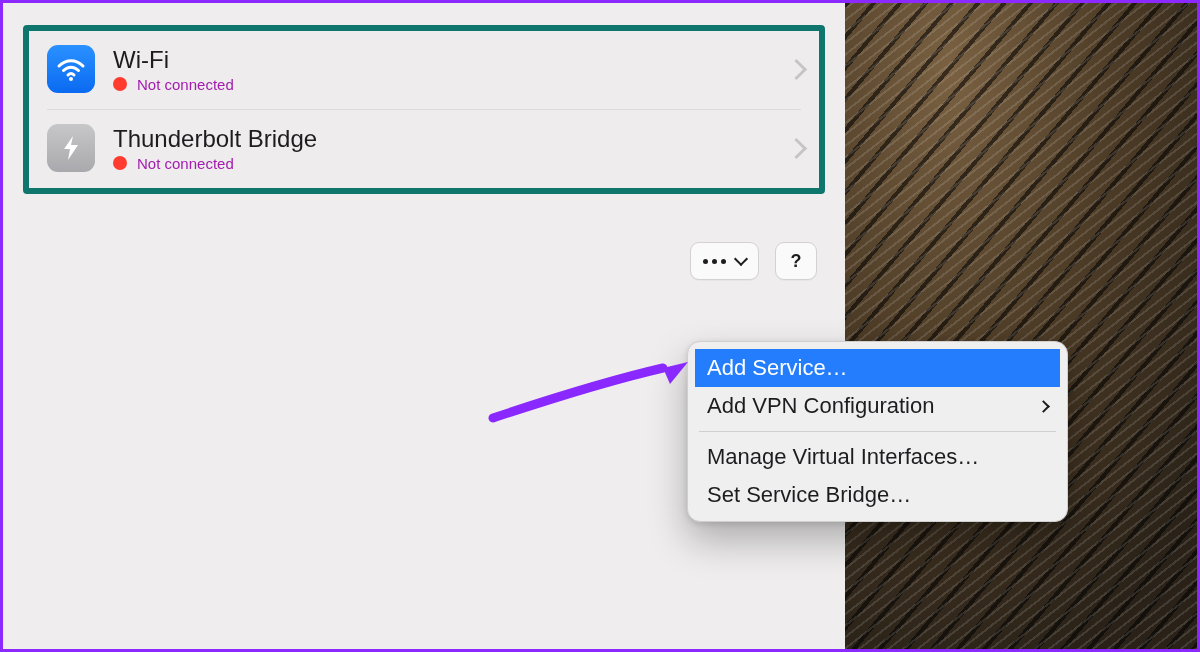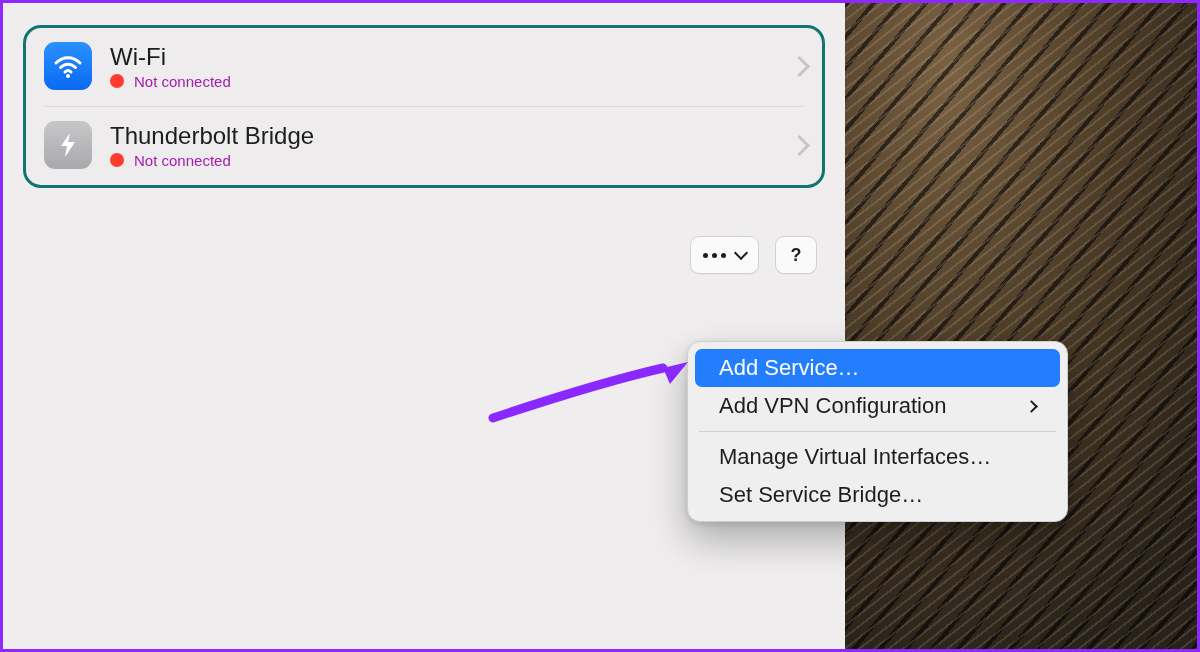--- a/index.html
+++ b/index.html
@@ -12,22 +12,22 @@
   .settings-panel {
     position: absolute; left: 0; top: 0; width: 842px; height: 646px;
     background: #efedee; padding: 22px 20px 20px 20px;
   }
   .section-title {
     font-size: 28px; font-weight: 700; color: #1d1d1f; margin: 4px 0 16px 2px;
     letter-spacing: 0.2px;
   }
   .services-card {
     background: #eeecec;
-    border: 3px solid #0f766e;
-    border-radius: 18px;
+    border: 6px solid #0f766e;
+    border-radius: 4px;
     padding: 0 18px;
   }
   .service-row {
     display: flex; align-items: center; gap: 18px; padding: 14px 0 16px 0;
     border-bottom: 1px solid #dcdadb; position: relative; cursor: default;
   }
   .service-row:last-child { border-bottom: none; }
   .service-icon {
     width: 48px; height: 48px; border-radius: 11px; flex: 0 0 48px;
     display: flex; align-items: center; justify-content: center;
@@ -64,21 +64,21 @@
     transform: rotate(45deg); position: relative; top: -2px;
   }
   .help-btn { font-weight: 600; width: 40px; }
   .dropdown {
     position: absolute; left: 684px; top: 338px; width: 381px;
     background: #efeff0; border: 1px solid #cfcfcf; border-radius: 13px;
     box-shadow: 0 18px 38px rgba(0,0,0,.28), 0 2px 6px rgba(0,0,0,.12);
     padding: 7px; font-size: 22px; color: #1d1d1f;
   }
   .dropdown-item {
-    padding: 6px 24px; border-radius: 7px; display: flex; align-items: center; justify-content: space-between;
+    padding: 6px 12px; border-radius: 0; display: flex; align-items: center; justify-content: space-between;
     cursor: pointer;
   }
   .dropdown-item.highlight { background: #237dfd; color: #fff; }
   .dropdown-sep { height: 1px; background: #cfcfcf; margin: 6px 4px; }
   .dd-ch { width: 9px; height: 9px; border-top: 2.6px solid #1d1d1f; border-right: 2.6px solid #1d1d1f; transform: rotate(45deg); }
   
   .annotation-arrow {
     position: absolute; left: 485px; top: 355px; width: 210px; height: 70px; pointer-events: none;
   }
   

